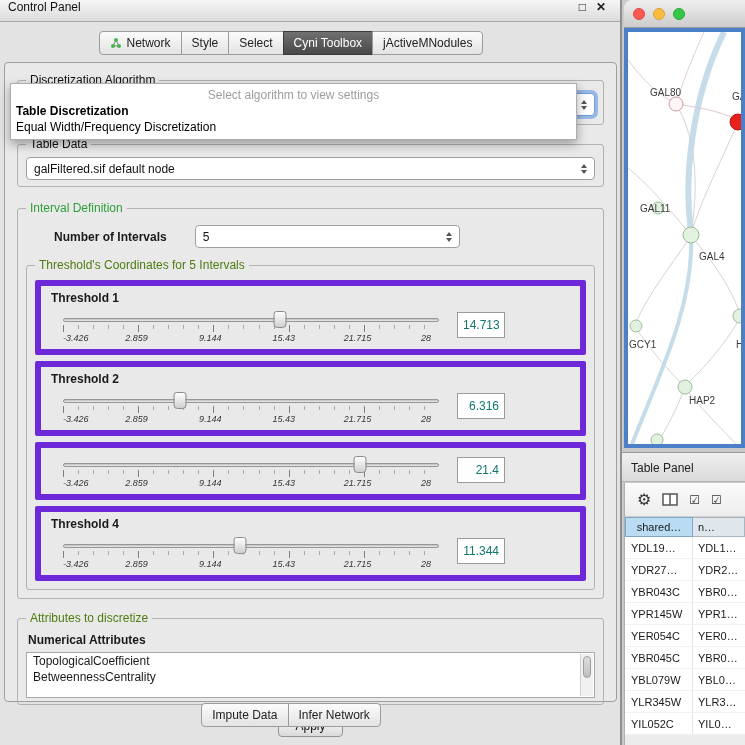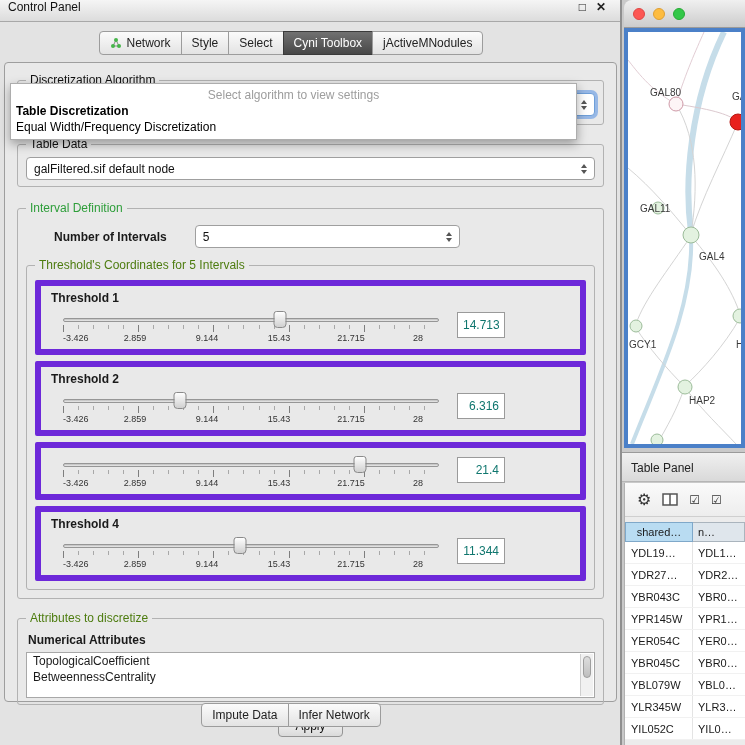--- a/index.html
+++ b/index.html
@@ -60,21 +60,21 @@
   .slider { position:relative; flex:1; height:36px; margin-left:14px; }
   .track { position:absolute; left:0; right:0; top:11px; height:4px;
            background:linear-gradient(#bdbdbd,#ececec); border:1px solid #969696; border-radius:2px; }
   .thumb { position:absolute; top:4px; width:13px; height:17px; transform:translateX(-50%);
            background:linear-gradient(#fefefe,#d0d0d0); border:1px solid #8a8a8a; border-radius:3px 3px 4px 4px; }
   .ticks { position:absolute; left:0; right:0; top:18px; height:7px; }
   .ticks::before { content:""; position:absolute; left:0; right:0; top:0; height:4px;
            background:repeating-linear-gradient(90deg,#a8a8a8 0 1px,transparent 1px 4%); }
   .ticks::after  { content:""; position:absolute; left:0; right:0; top:0; height:7px;
            background:repeating-linear-gradient(90deg,#7e7e7e 0 1px,transparent 1px 20%); }
-  .scale { position:absolute; left:0; right:16px; top:26px; height:10px; font-size:9px; color:#333; }
+  .scale { position:absolute; left:0; right:8px; top:26px; height:10px; font-size:9px; color:#333;font-style:italic; }
   .scale span { position:absolute; top:0; white-space:nowrap; }
   .p0 { left:0; } .p1 { left:20%; transform:translateX(-50%); } .p2 { left:40%; transform:translateX(-50%); }
   .p3 { left:60%; transform:translateX(-50%); } .p4 { left:80%; transform:translateX(-50%); }
   .p5 { left:100%; transform:translateX(-100%); }
   .th-value { width:48px; height:26px; margin-left:18px; margin-right:62px; text-align:right;
               font-size:12px; font-family:"Liberation Sans",sans-serif; padding:0 5px;
               border:1px solid #9a9a9a; background:#fff; color:#0f766e; }
 
   .fs-attrs { margin:12px 2px 0 2px; }
   .attrs-heading { font-weight:bold; margin:2px 0 5px 2px; }
@@ -112,21 +112,21 @@
   .tp-header { position:absolute; left:0; top:452px; right:0; height:30px; line-height:30px;
                padding-left:9px; background:linear-gradient(#f0f0f0,#d9d9d9);
                border-top:1px solid #9a9a9a; border-bottom:1px solid #b5b5b5; color:#222; }
 
   .table-window { position:absolute; left:2px; top:483px; right:0; bottom:0;
                   background:#ececec; border-left:1px solid #b0b0b0; }
   .t-toolbar { height:34px; display:flex; align-items:center; gap:11px; padding:0 12px;
                background:linear-gradient(#fafafa,#ededed); border-bottom:1px solid #cfcfcf; }
   .gear { font-size:16px; color:#333; }
   .check { font-size:12px; color:#333; }
-  .t-head { display:flex; height:20px; margin-top:5px; font-size:11px; }
+  .t-head { display:flex; height:20px; font-size:11px; }
   .t-head .hc1 { width:68px; background:#b9dcf2; border:1px solid #7fa8c9; text-align:center; line-height:18px; }
   .t-head .hc2 { flex:1; background:#dfe6ec; border:1px solid #aab4bd; border-left:none; padding-left:5px; line-height:18px; }
   .t-rows { background:#84cc16; }
   .trow { display:flex; height:22px; background:#fff; border-bottom:1px solid #f1f1f1; font-size:11px; }
   .trow .c1 { width:68px; border-right:1px solid #e4e4e4; padding-left:6px; line-height:22px;
               white-space:nowrap; overflow:hidden; }
   .trow .c2 { flex:1; padding-left:5px; line-height:22px; white-space:nowrap; overflow:hidden; }
 </style>
 </head>
 <body>

